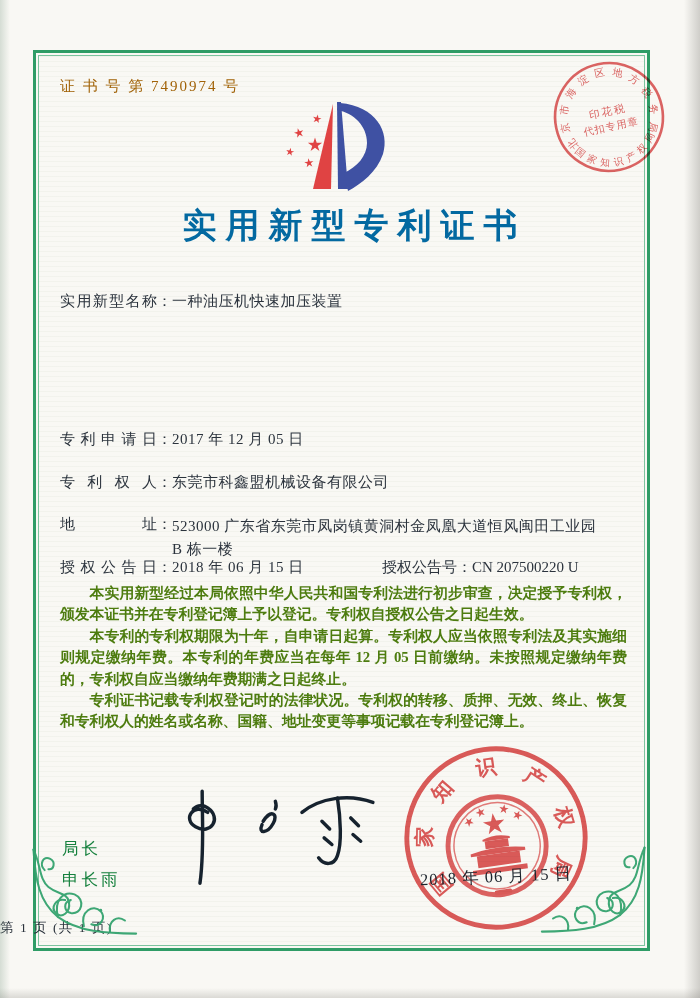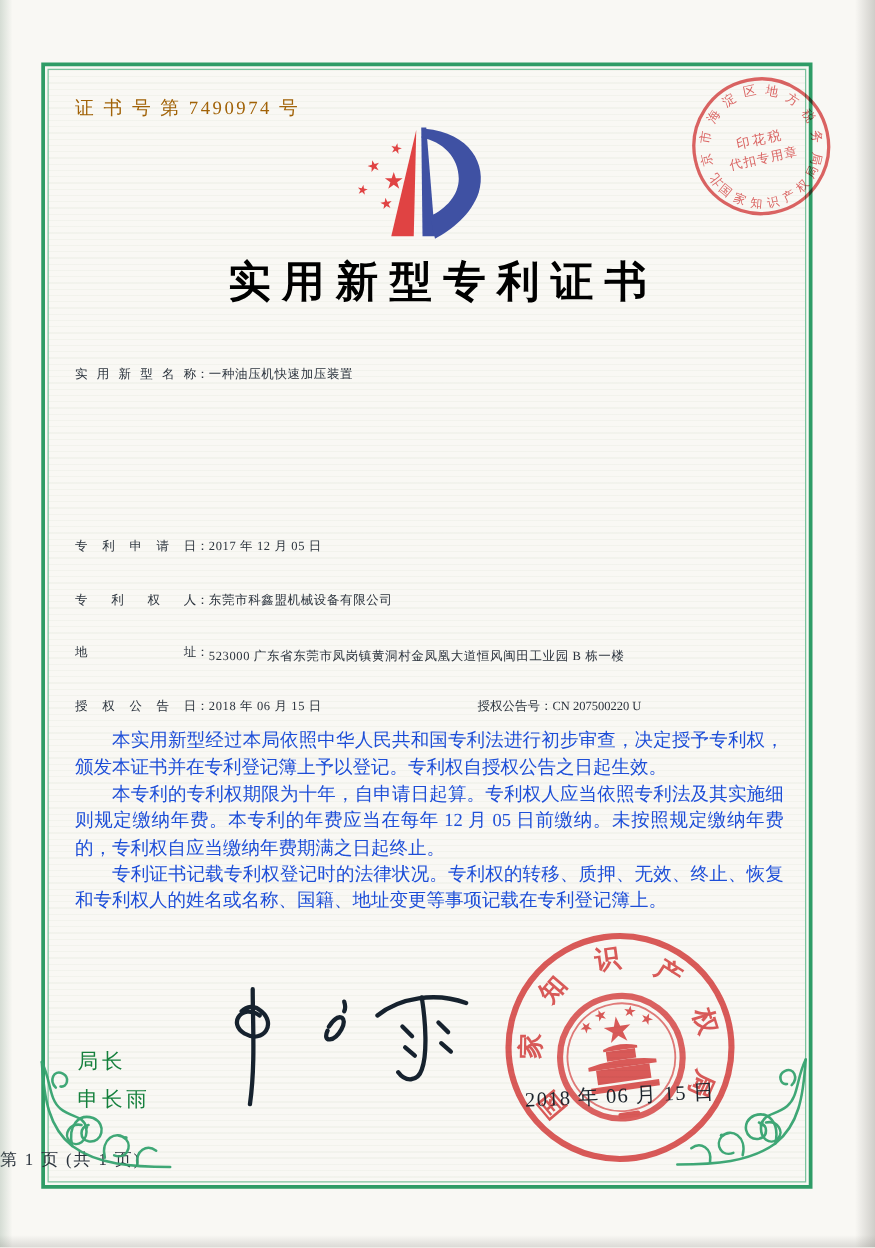--- a/index.html
+++ b/index.html
@@ -12,28 +12,28 @@
      background:linear-gradient(270deg,rgba(110,108,102,.30),rgba(110,108,102,0));z-index:9;pointer-events:none;}
   .edge-bottom{position:absolute;left:0;bottom:0;width:100%;height:10px;
      background:linear-gradient(0deg,rgba(110,108,102,.22),rgba(110,108,102,0));z-index:9;pointer-events:none;}
   
   .frame{position:absolute;left:33px;top:50px;width:611px;height:895px;border:3px solid #2f9c66;}
   .frame-inner{position:absolute;inset:2px;border:1px solid #7cc39e;
      background:repeating-linear-gradient(180deg,rgba(205,214,196,.16) 0 1px,rgba(0,0,0,0) 1px 5px);}
   .cert-no{position:absolute;left:60px;top:77px;font-size:15px;letter-spacing:2px;color:#a16207;}
   .logo{position:absolute;left:284px;top:100px;width:118px;height:97px;}
   .title{position:absolute;left:0;top:203px;width:100%;text-align:center;font-size:34px;font-weight:700;
-     letter-spacing:9px;text-indent:9px;color:#000000;}
-  .fields{position:absolute;left:60px;top:292px;width:567px;height:300px;font-size:10px;}
+     letter-spacing:9px;text-indent:9px;color:#0369a1;}
+  .fields{position:absolute;left:60px;top:292px;width:567px;height:300px;font-size:15px;}
   .field-row{position:absolute;left:0;white-space:nowrap;}
   .flabel{display:inline-block;width:97px;text-align:justify;text-align-last:justify;}
   .fvalue{letter-spacing:.5px;}
   .fvalue.wrap{display:inline-block;width:430px;vertical-align:top;white-space:normal;line-height:22.5px;}
   .grant{position:absolute;left:322px;top:266px;white-space:nowrap;}
-  .paras{position:absolute;left:60px;top:583px;width:567px;font-size:14.8px;line-height:21.4px;text-align:justify;color:#1d4ed8;}
+  .paras{position:absolute;left:60px;top:583px;width:567px;font-size:14.8px;line-height:21.4px;text-align:justify;color:#4d7c0f;font-weight:bold;}
   .paras p{margin:0;text-indent:2em;}
   .director{position:absolute;left:62px;top:833px;font-size:16.5px;letter-spacing:3px;line-height:31px;color:#15803d;}
   .signature{position:absolute;left:168px;top:788px;width:228px;height:102px;}
   .seal-cnipa{position:absolute;left:398px;top:740px;width:196px;height:196px;opacity:.93;
      mix-blend-mode:multiply;transform:rotate(-8deg);}
   .seal-date{position:absolute;left:420px;top:866px;font-size:16.5px;letter-spacing:1px;color:#1c242c;
      transform:rotate(-2.5deg);z-index:6;white-space:nowrap;}
   .seal-tax{position:absolute;left:548px;top:56px;width:122px;height:122px;opacity:.9;
      mix-blend-mode:multiply;transform:rotate(-12deg);z-index:5;}
   .footer{position:absolute;left:0;top:919px;width:100%;font-size:13.5px;letter-spacing:1.5px;color:#2a323c;}

